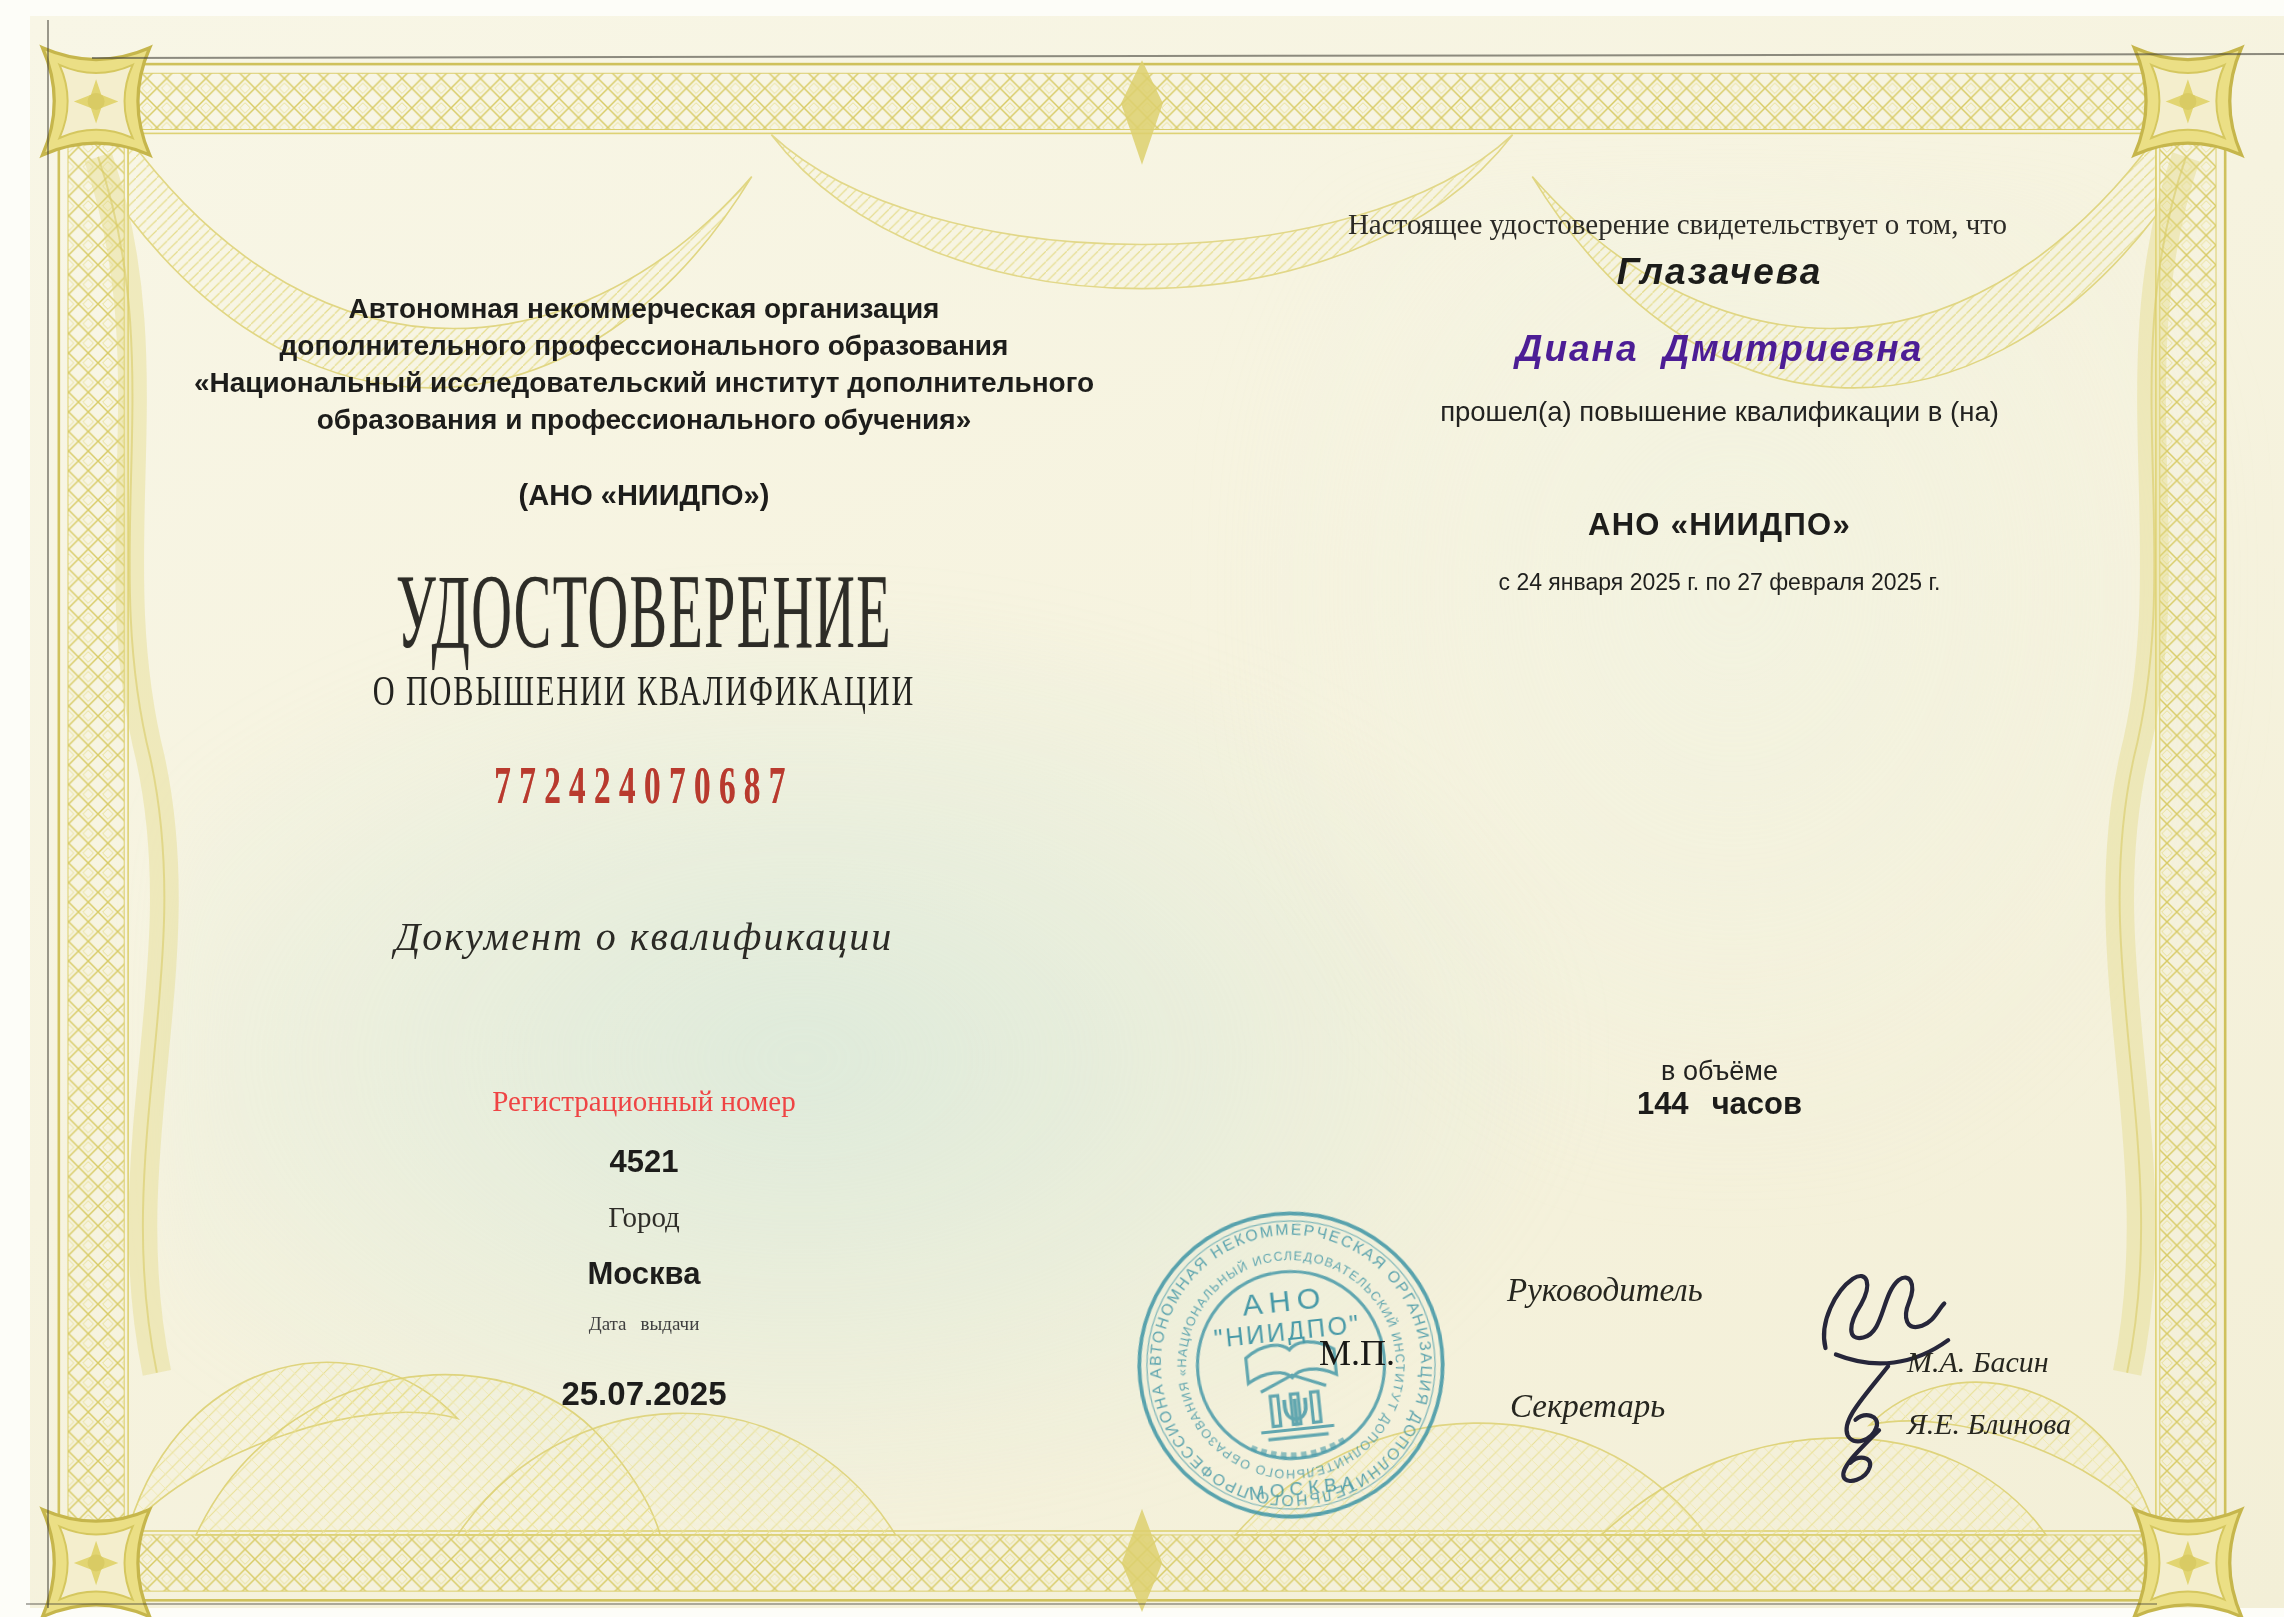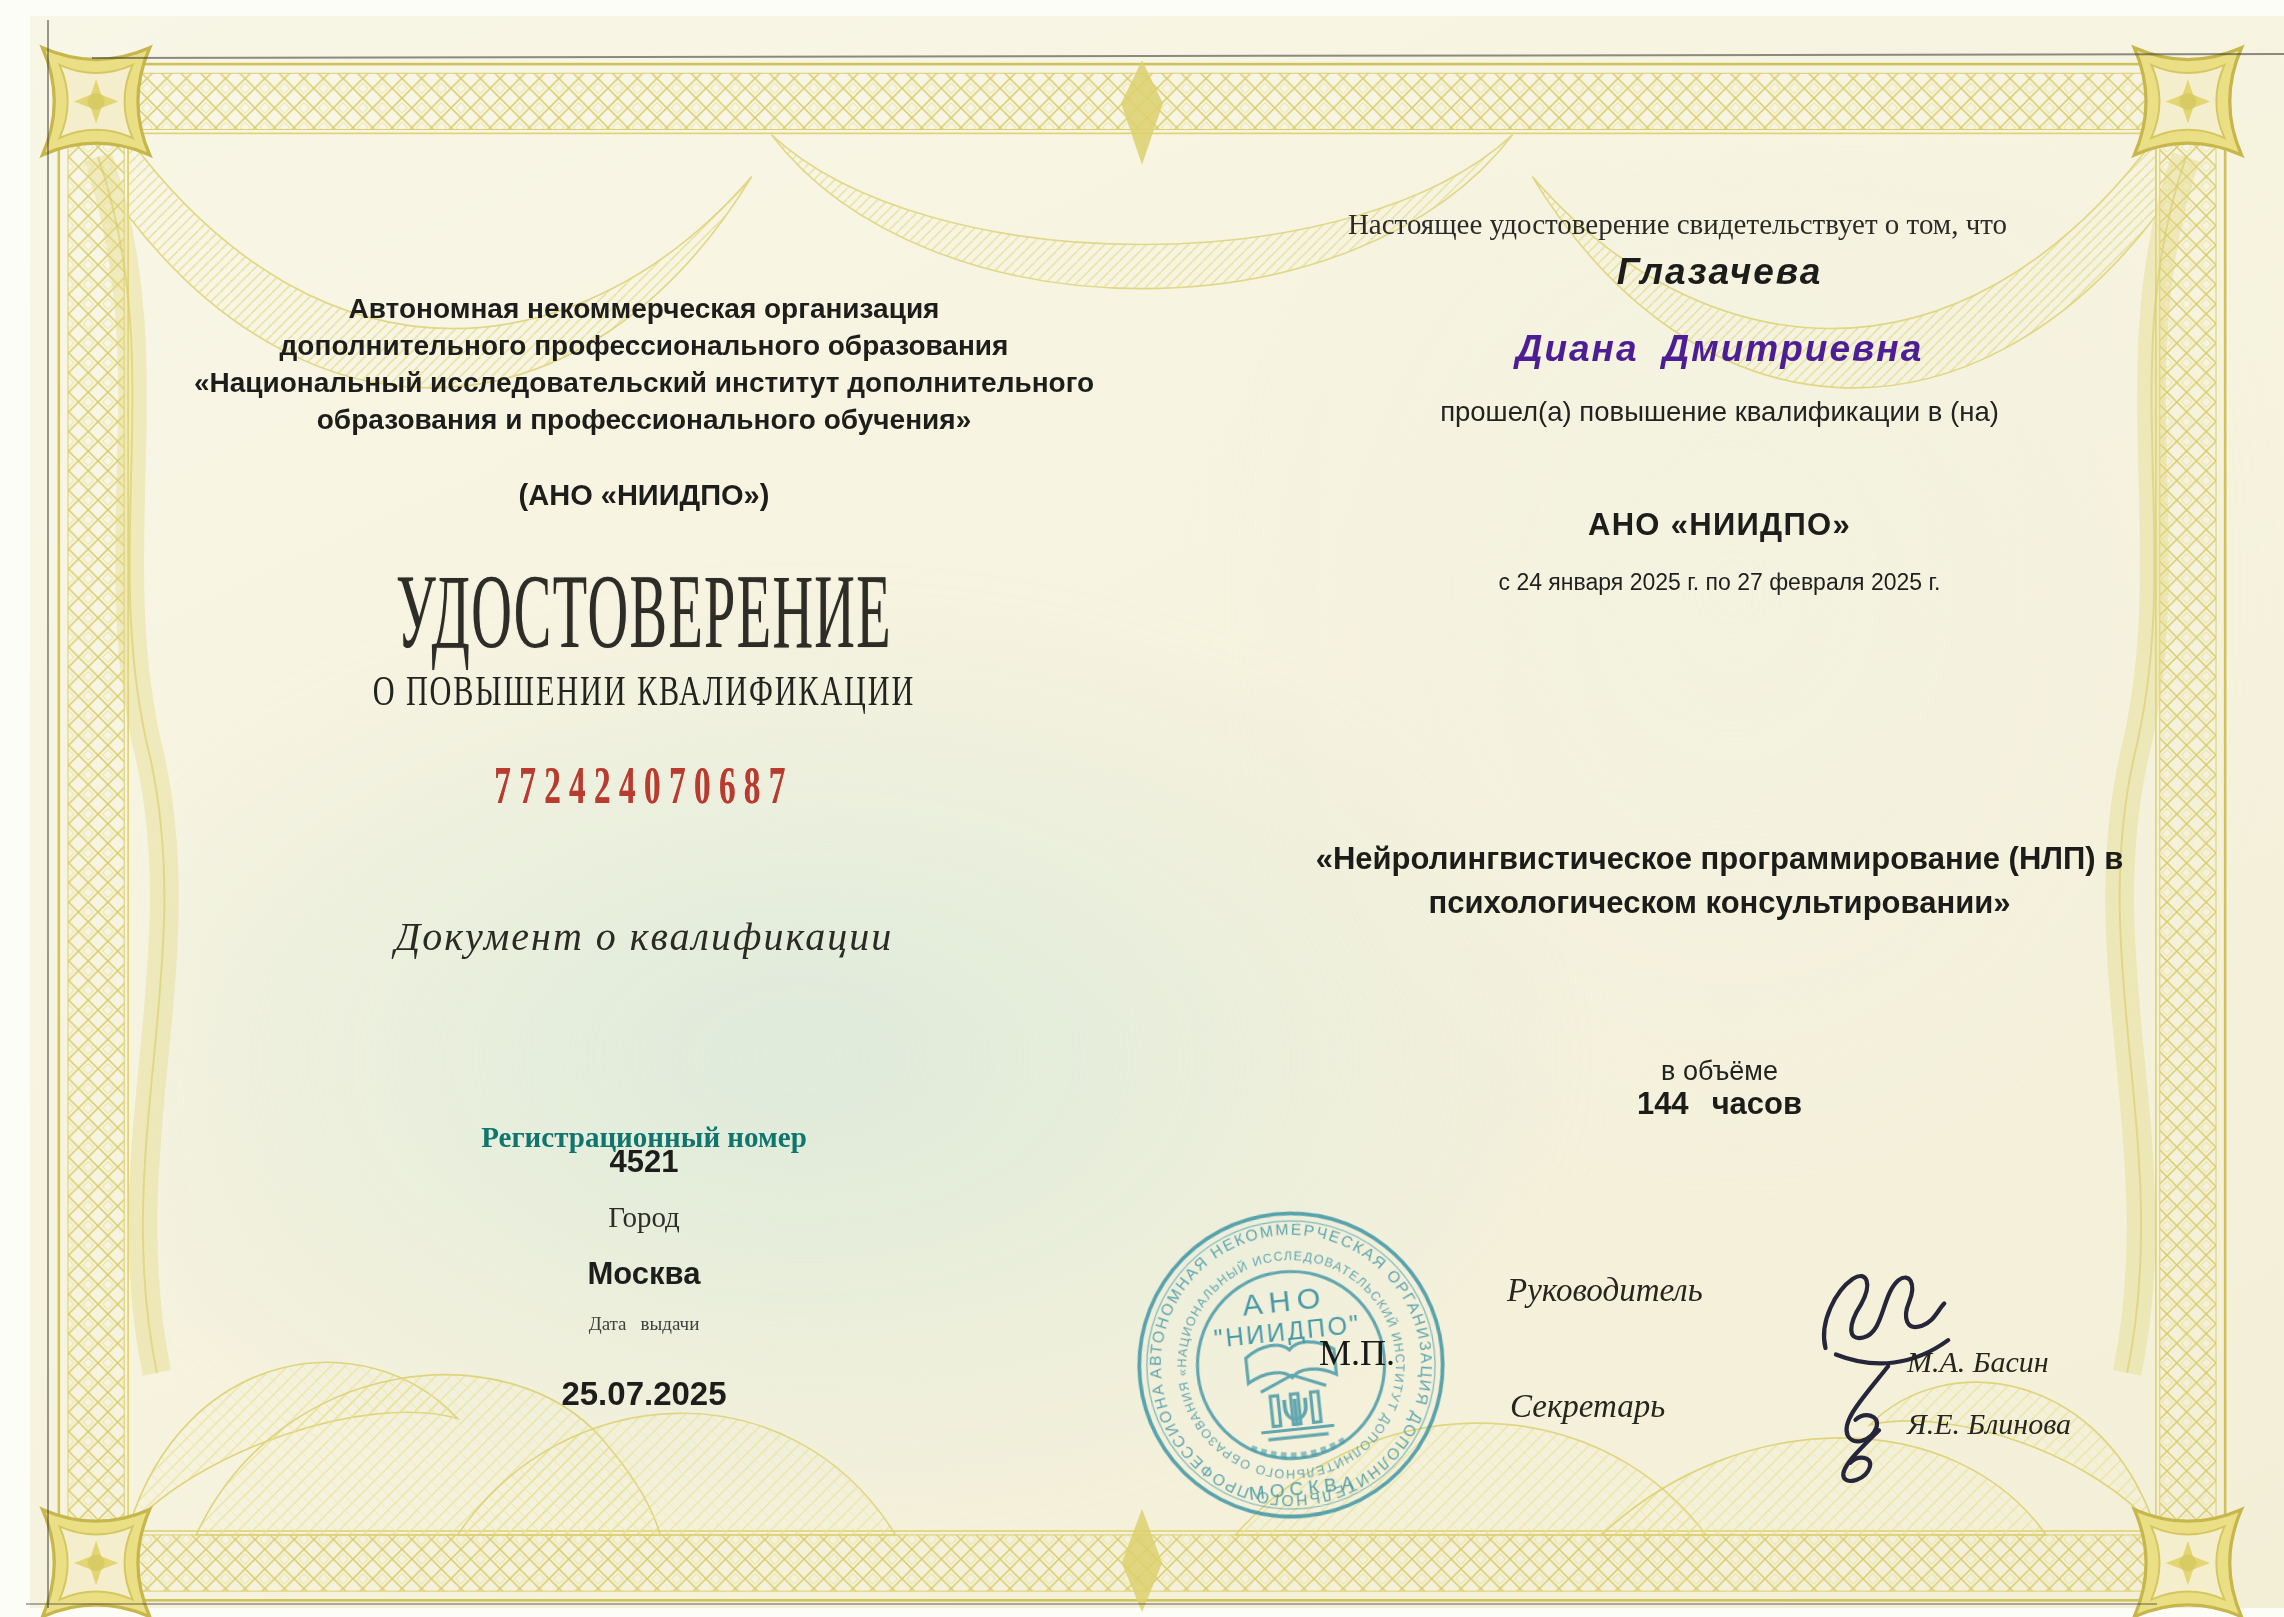--- a/index.html
+++ b/index.html
@@ -23,21 +23,21 @@
   .serif{font-family:"Liberation Serif",serif;}
   .org-lines{top:290px;font-weight:bold;font-size:28px;line-height:37px;color:#1d1d1b;}
   .org-short{top:479px;font-weight:bold;font-size:29px;color:#1d1d1b;}
   .title{top:559px;font-size:106px;line-height:1;letter-spacing:2.6px;color:#2d2c27;
          transform:scaleX(.53);transform-origin:50% 50%;text-shadow:0 0 1.3px rgba(40,40,30,.35);}
   .subtitle{top:667px;font-size:42px;letter-spacing:2.6px;color:#23231f;
          transform:scaleX(.72);transform-origin:50% 50%;}
   .blank-number{top:756px;font-size:52px;font-weight:bold;letter-spacing:13px;color:#b93a2e;
          transform:scaleX(.64);transform-origin:50% 50%;text-shadow:0 0 0.7px rgba(150,30,20,.4);}
   .doc-kind{top:913px;font-size:40px;font-style:italic;letter-spacing:2px;color:#2b2a25;}
-  .reg-label{top:1121px;font-size:29px;color:#0f766e;font-weight:bold;}
+  .reg-label{top:1085px;font-size:29px;color:#ef4444;}
   .reg-value{top:1144px;font-size:31px;font-weight:bold;color:#1d1d1b;}
   .city-label{top:1201px;font-size:29px;color:#2e2d28;}
   .city-value{top:1256px;font-size:31px;font-weight:bold;color:#1d1d1b;}
   .date-label{top:1313px;font-size:19px;word-spacing:9.2px;color:#404040;}
   .date-value{top:1375px;font-size:33px;font-weight:bold;color:#1d1d1b;}
   .statement{top:208px;font-size:29px;color:#2b2a26;transform:translateX(-42px);}
   .holder-last{top:251px;font-size:37px;font-weight:bold;font-style:italic;letter-spacing:2px;color:#1c1c1a;}
   .holder-first{top:328px;font-size:37px;font-weight:bold;font-style:italic;letter-spacing:2px;word-spacing:11.8px;color:#4c1d95;}
   .completed{top:396px;font-size:27.5px;color:#222220;}
   .org-abbr{top:467px;font-size:31px;font-weight:bold;letter-spacing:1.3px;color:#1d1d1b;margin-top:40px;}
@@ -153,24 +153,20 @@
   <div class="lc abs city-value sans">Москва</div>
   <div class="lc abs date-label serif">Дата выдачи</div>
   <div class="lc abs date-value sans">25.07.2025</div>
 
   <div class="rc abs statement serif">Настоящее удостоверение свидетельствует о том, что</div>
   <div class="rc abs holder-last sans">Глазачева</div>
   <div class="rc abs holder-first sans">Диана Дмитриевна</div>
   <div class="rc abs completed sans">прошел(а) повышение квалификации в (на)</div>
   <div class="rc abs org-abbr sans">АНО «НИИДПО»</div>
   <div class="rc abs period sans">с 24 января 2025 г. по 27 февраля 2025 г.</div>
-  <div class="rc abs prog-name sans">
-    <div>«Нейролингвистическое программирование (НЛП) в</div>
-    <div>психологическом консультировании»</div>
-  </div>
   <div class="rc abs vol-label sans">в объёме</div>
   <div class="rc abs vol-value sans">144 часов</div>
 
   <svg class="stamp" viewBox="-250 -250 500 500">
     <g fill="none" stroke="#3b93a4">
       <circle r="240" stroke-width="6" opacity=".9"></circle>
       <circle r="228" stroke-width="2" opacity=".65"></circle>
       <circle r="148" stroke-width="5" opacity=".85"></circle>
     </g>
     <defs>

